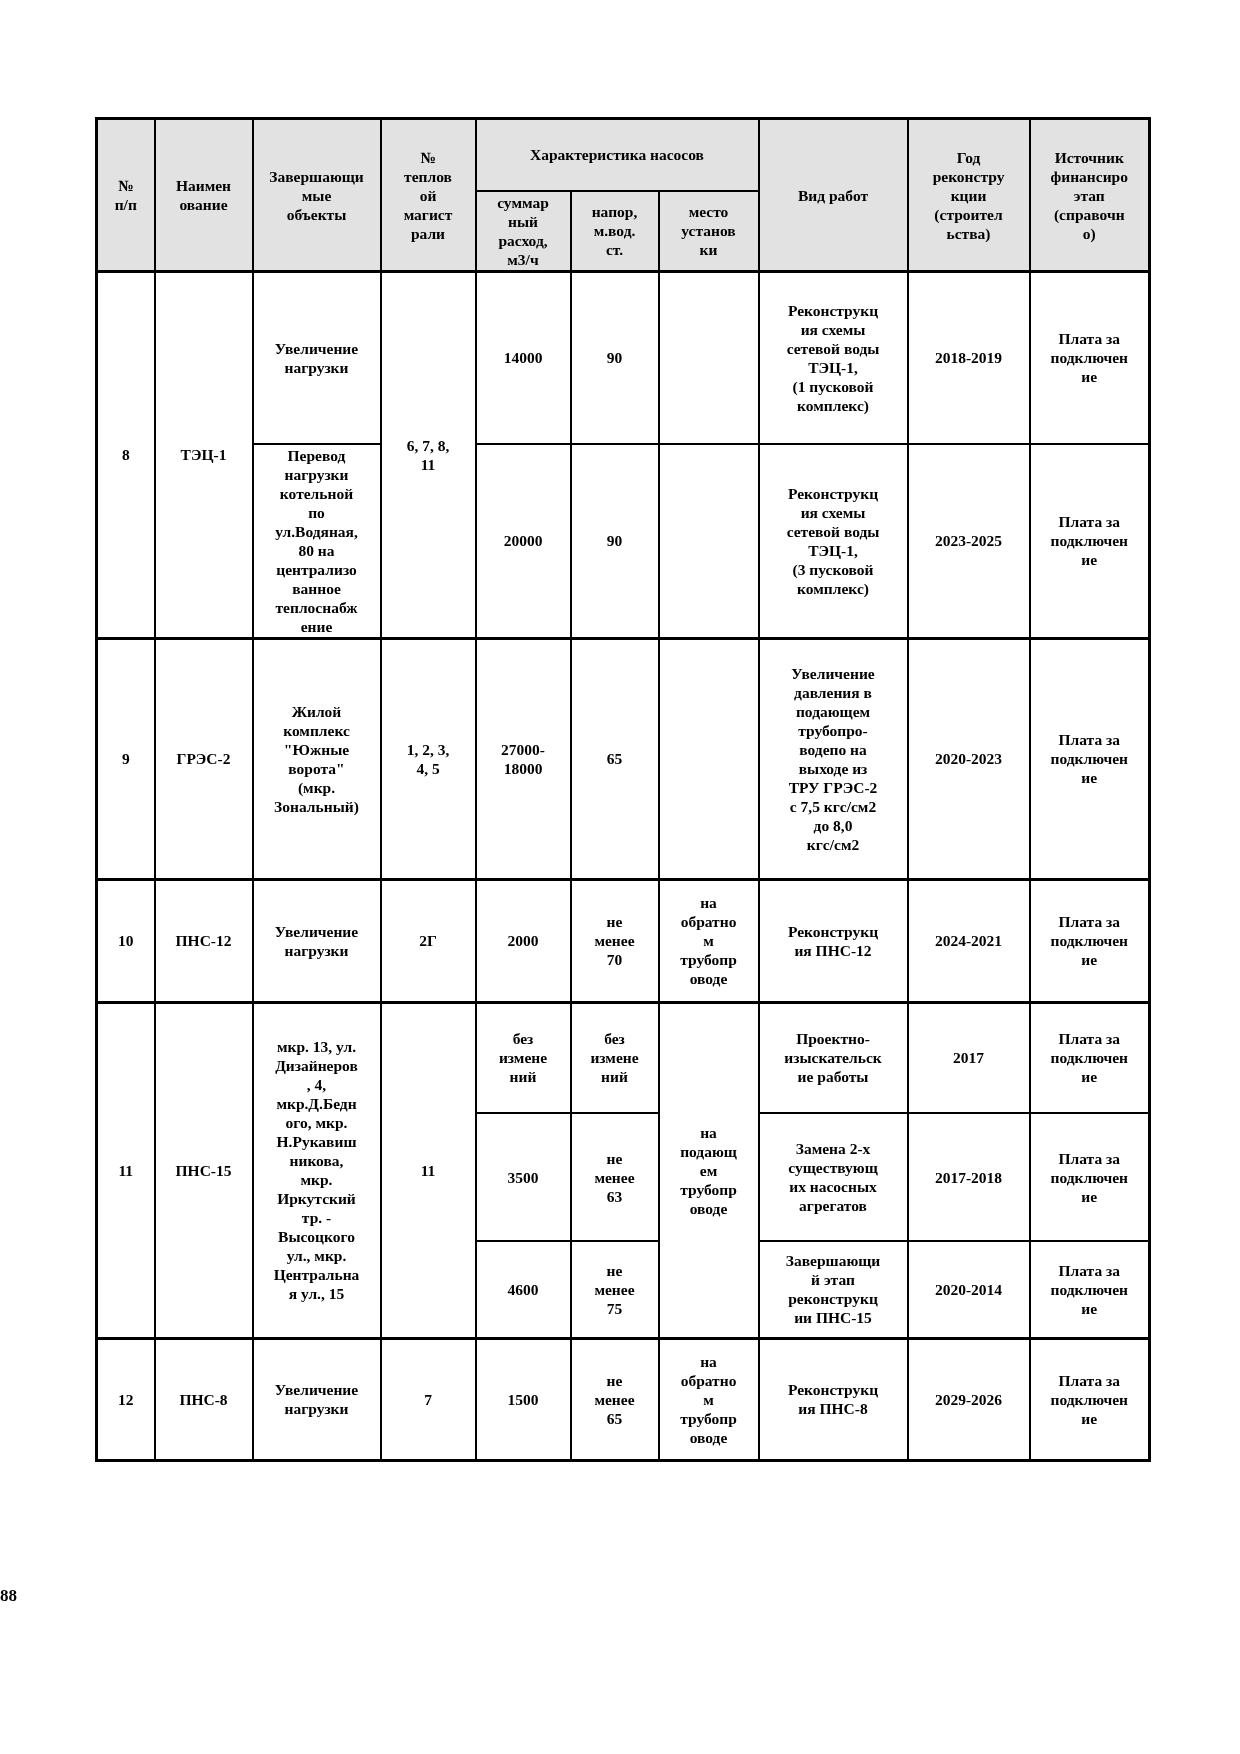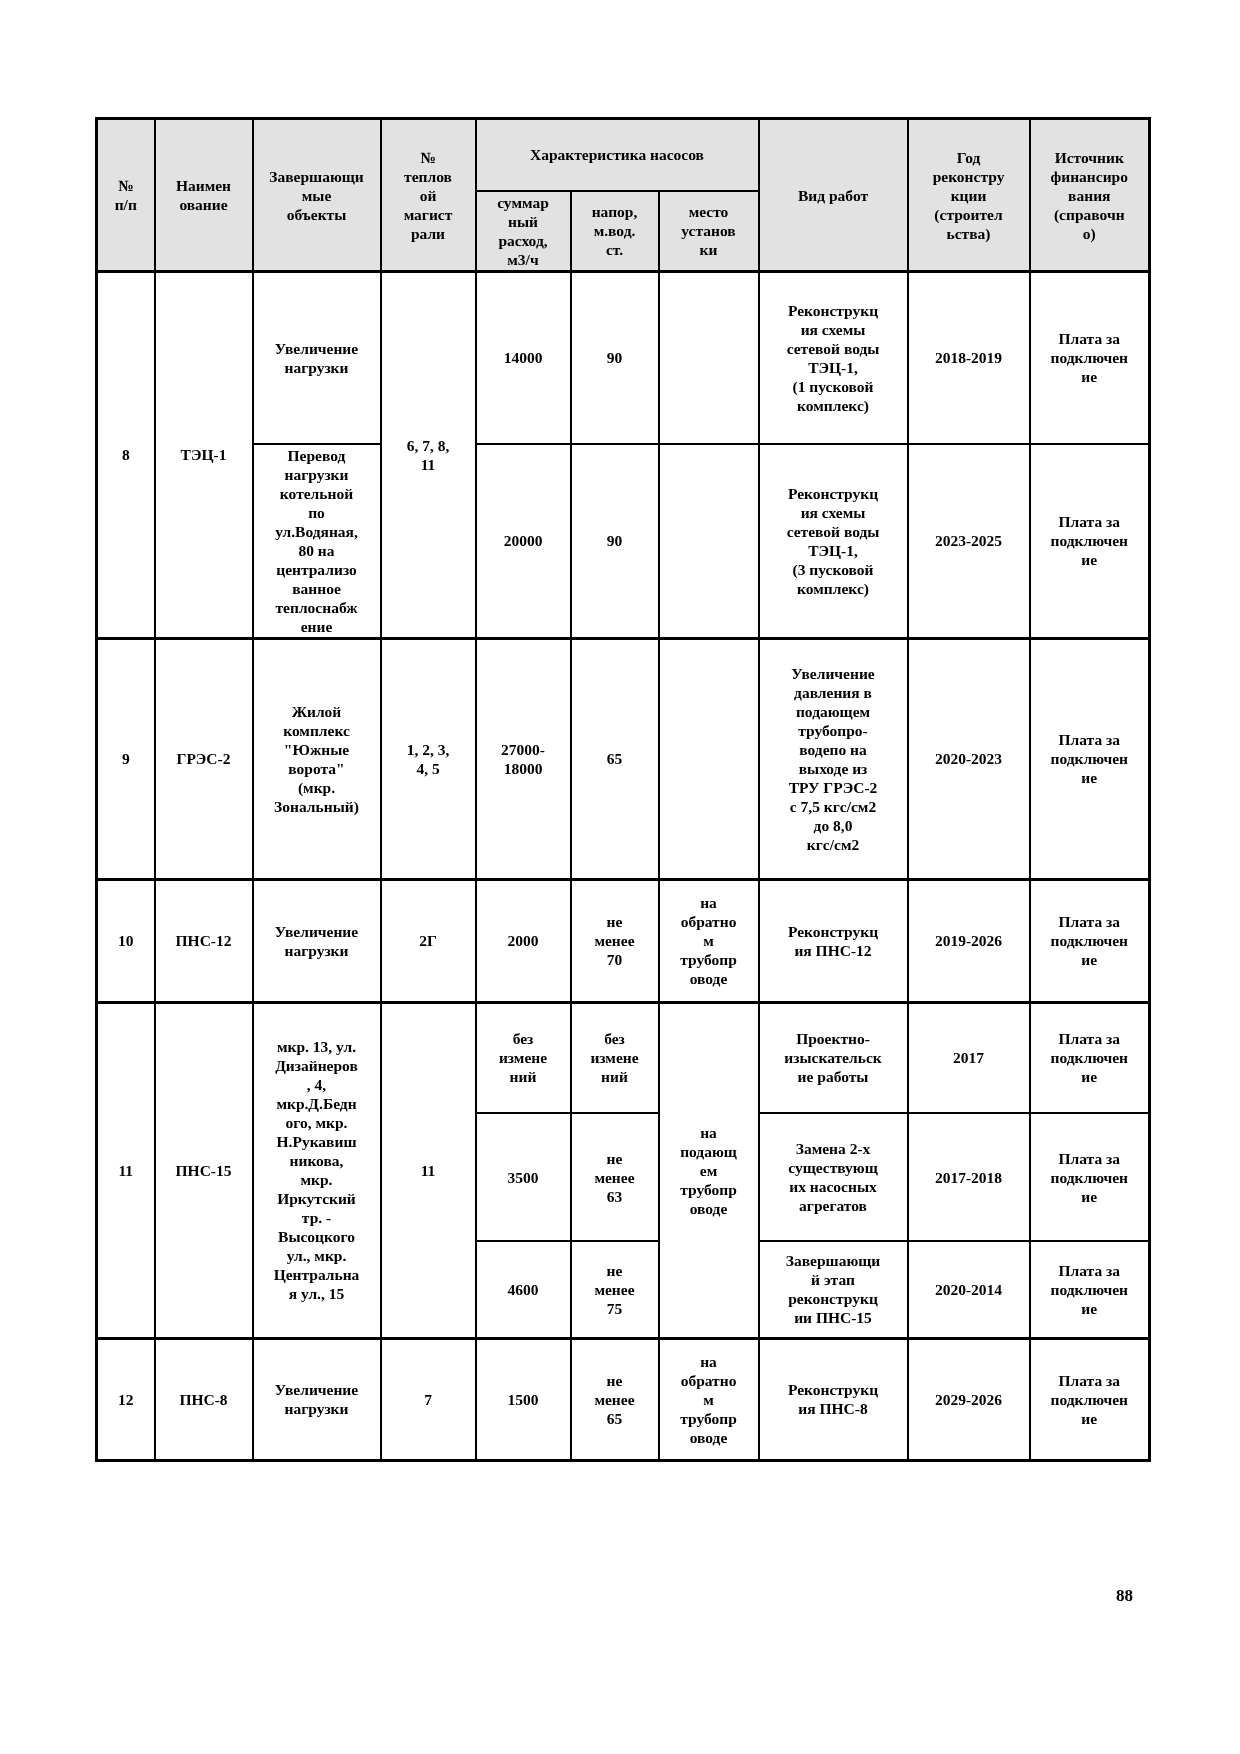--- a/index.html
+++ b/index.html
@@ -33,21 +33,21 @@
     padding: 1px 2px;
     overflow: hidden;
   }
   tr.hdr td { background: #e2e2e2; }
   tr.sep td { border-top: 3px solid #000; }
   .pagenum {
     position: absolute;
     top: 1586px;
     left: 0;
     width: 1133px;
-    text-align: right;
+    text-align: left;
     font-weight: bold;
     font-size: 17px;
     font-family: "Liberation Serif", serif;
   }
 </style>
 </head>
 <body>
 
 <div class="page">
 
@@ -81,21 +81,21 @@
 рали</td>
       <td colspan="3">Характеристика насосов</td>
       <td rowspan="2">Вид работ</td>
       <td rowspan="2">Год
 реконстру
 кции
 (строител
 ьства)</td>
       <td rowspan="2">Источник
 финансиро
-вания
+этап
 (справочн
 о)</td>
     </tr>
 
     <tr class="hdr" style="height:81px">
       <td>суммар
 ный
 расход,
 м3/ч</td>
       <td>напор,
@@ -195,21 +195,21 @@
       <td>не
 менее
 70</td>
       <td>на
 обратно
 м
 трубопр
 оводе</td>
       <td>Реконструкц
 ия ПНС-12</td>
-      <td>2019-2026</td>
+      <td>2024-2021</td>
       <td>Плата за
 подключен
 ие</td>
     </tr>
 
     <tr class="sep" style="height:111px">
       <td rowspan="3">11</td>
       <td rowspan="3">ПНС-15</td>
       <td rowspan="3">мкр. 13, ул.
 Дизайнеров

